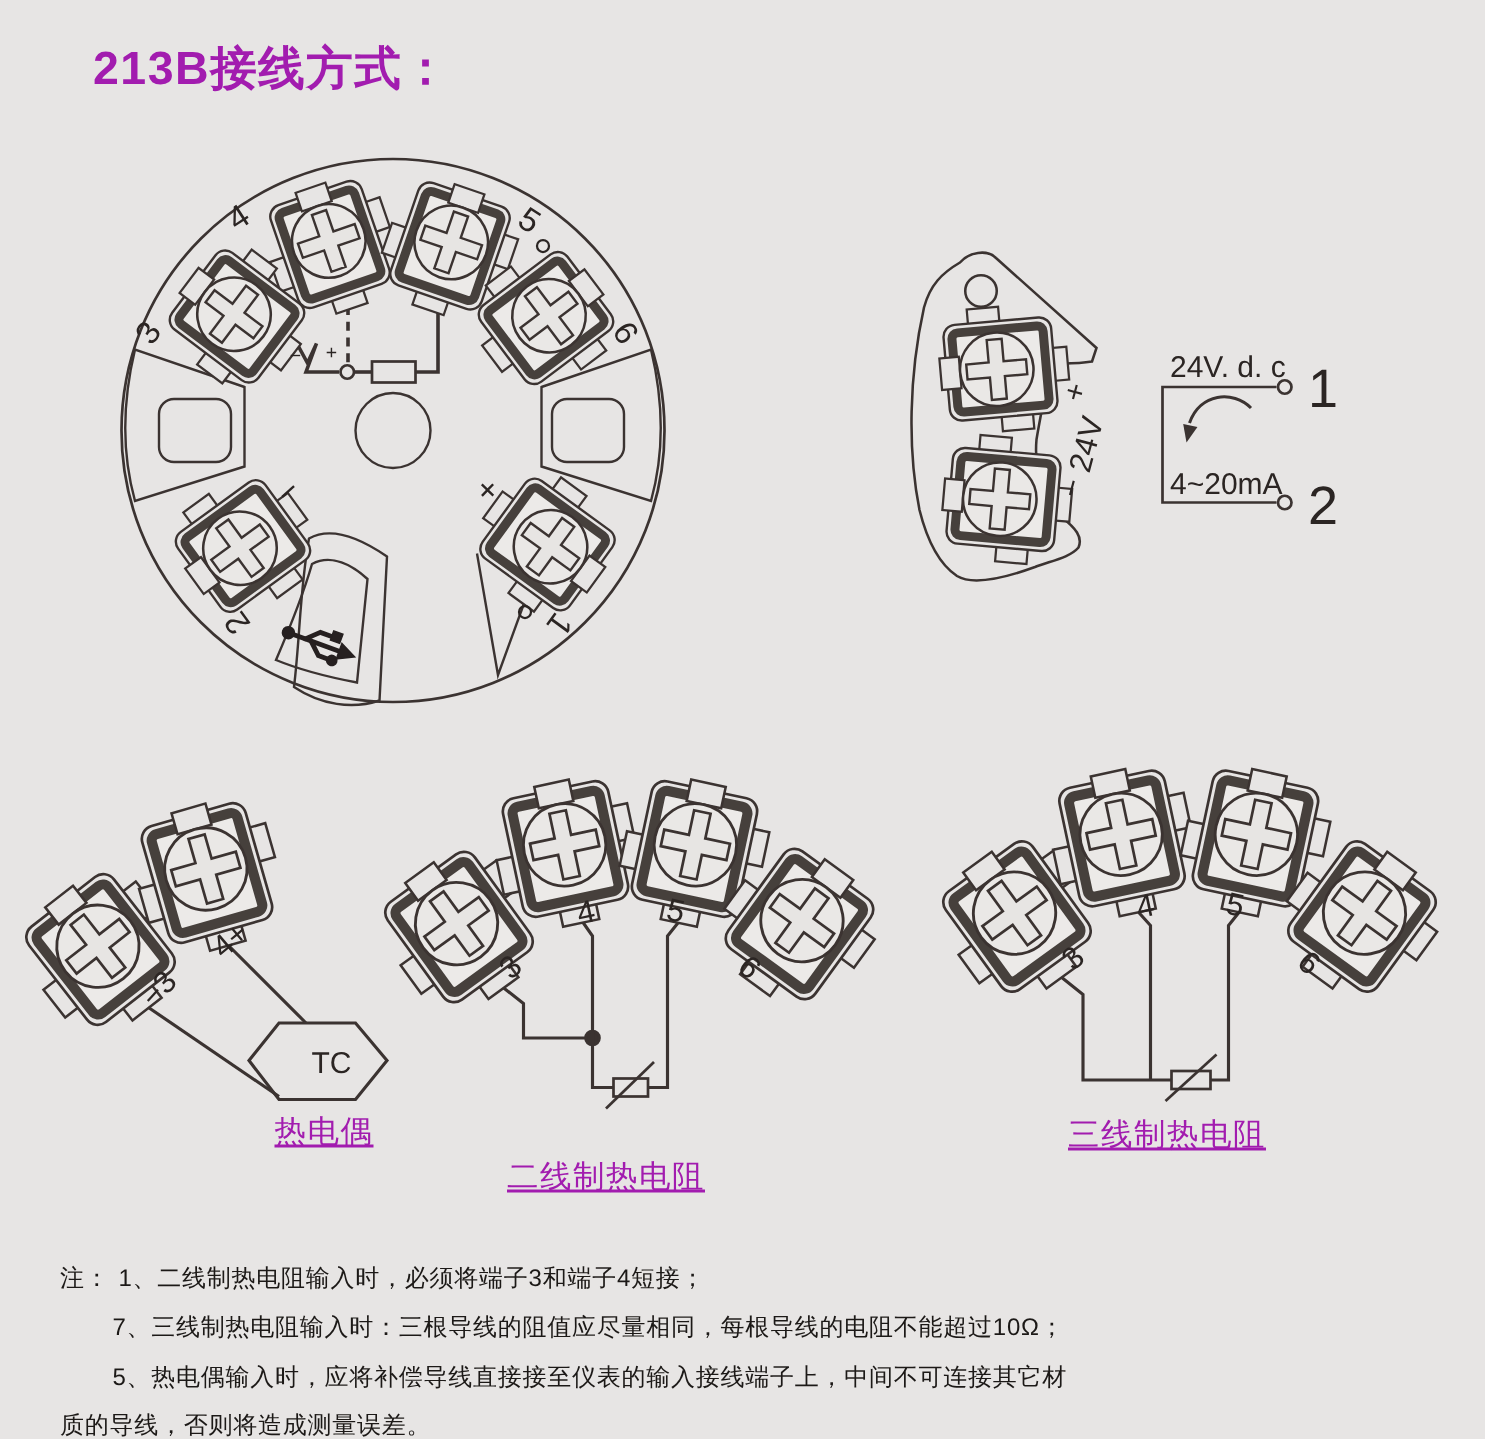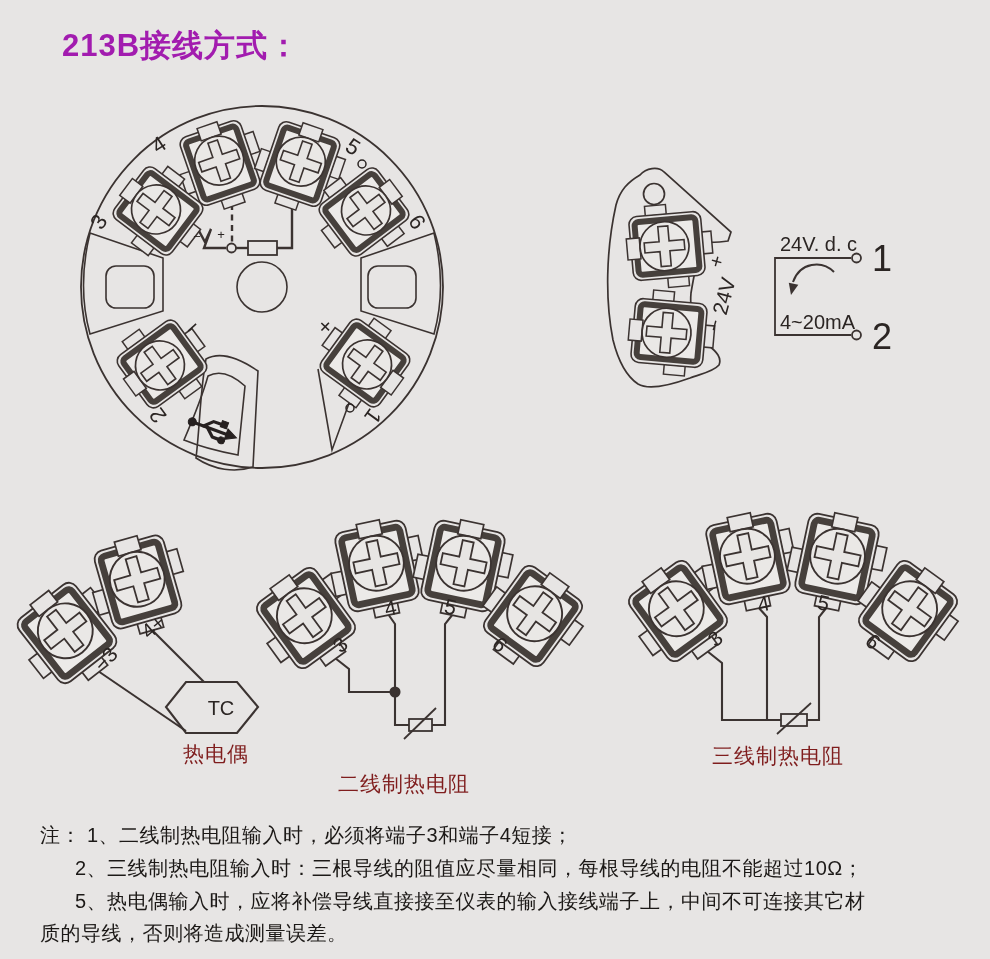--- a/index.html
+++ b/index.html
@@ -13,25 +13,25 @@
     font-family:"Liberation Sans", sans-serif;
     fill:#2b2523;
   }
   .page-title {
     position:absolute; left:62px; top:25px;
     font-size:31px; font-weight:bold; color:#a21caf; letter-spacing:1px;
     white-space:nowrap;
   }
   .caption {
     position:absolute; transform:translateX(-50%);
-    font-size:21px; color:#7f1d1d; white-space:nowrap; letter-spacing:1px;
+    font-size:21px; color:#a21caf; white-space:nowrap; letter-spacing:1px;text-decoration:underline;
   }
   .note-line {
-    position:absolute; font-size:20px; color:#1c1917;
-    white-space:nowrap; letter-spacing:0.5px;
+    position:absolute; font-size:16px; color:#1c1917;
+    white-space:nowrap; letter-spacing:0.5px;margin-top:20px;
   }
   .note-prefix { margin-right:6px; }
 </style>
 </head>
 <body>
 
 <div class="page-title">213B接线方式：</div>
 
 <svg id="diagram-svg" width="990" height="959" viewBox="0 0 990 959">
   <defs>
@@ -194,15 +194,15 @@
     <text transform="translate(822,610) rotate(12)">5</text>
     <text transform="translate(868,647) rotate(42)">6</text>
   </g>
 </svg>
 
 <div class="caption" style="left:216px; top:740px;">热电偶</div>
 <div class="caption" style="left:404px; top:742px;margin-top:28px;">二线制热电阻</div>
 <div class="caption" style="left:778px; top:742px;">三线制热电阻</div>
 
 <div class="note-line" style="left:40px; top:822px;"><span class="note-prefix">注：</span><span>1、二线制热电阻输入时，必须将端子3和端子4短接；</span></div>
-<div class="note-line" style="left:75px; top:855px;">2、三线制热电阻输入时：三根导线的阻值应尽量相同，每根导线的电阻不能超过10Ω；</div>
+<div class="note-line" style="left:75px; top:855px;">7、三线制热电阻输入时：三根导线的阻值应尽量相同，每根导线的电阻不能超过10Ω；</div>
 <div class="note-line" style="left:75px; top:888px;">5、热电偶输入时，应将补偿导线直接接至仪表的输入接线端子上，中间不可连接其它材</div>
 <div class="note-line" style="left:40px; top:920px;">质的导线，否则将造成测量误差。</div>
 
 </body></html>

